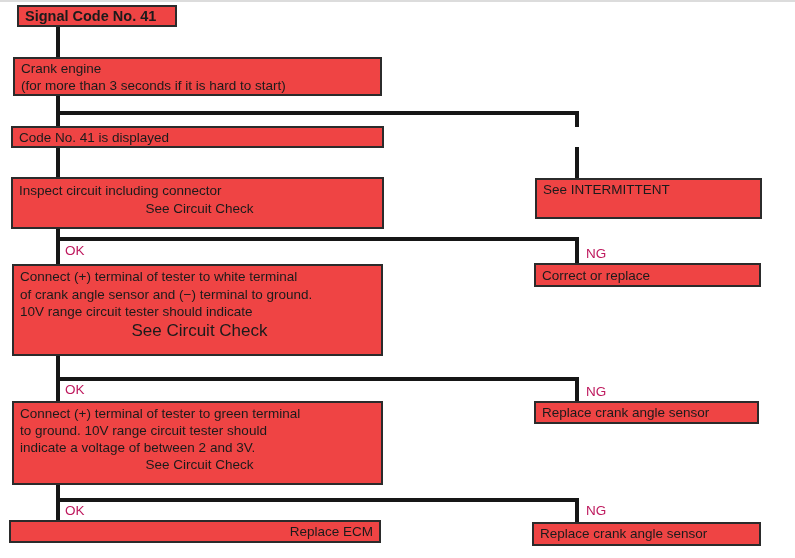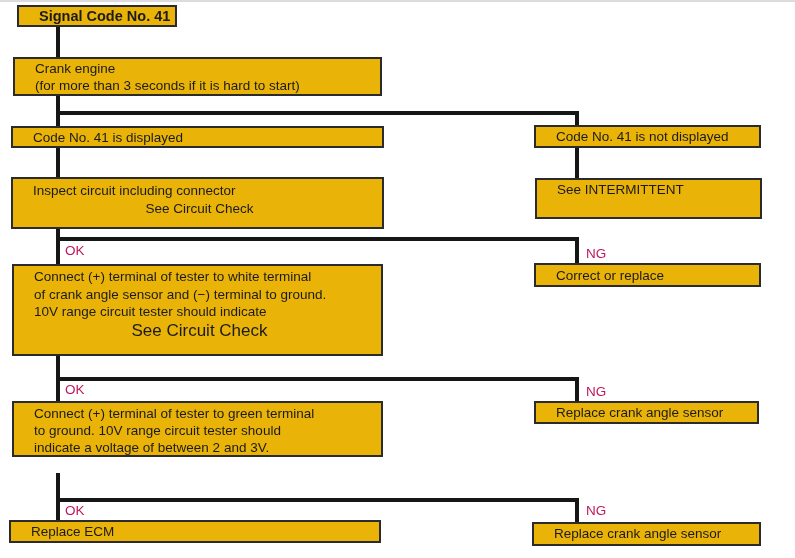--- a/index.html
+++ b/index.html
@@ -18,44 +18,44 @@
   .scan-top {
     position: absolute;
     left: 0; top: 0;
     width: 795px; height: 2px;
     background: #dcdcdc;
   }
   .node {
     position: absolute;
     box-sizing: border-box;
     border: 2px solid #2b2b2b;
-    background: #eab308;
+    background: #ef4444;
     color: #1b1b1b;
     font-size: 13.5px;
     line-height: 18px;
-    padding: 1px 20px;
+    padding: 1px 6px;
     white-space: nowrap;
     overflow: hidden;
   }
   .node .line { display: block; }
   .indent { padding-left: 4px; text-align: center; }
   .big-line { font-size: 17px; line-height: 19px; }
 
   
   #n-start        { left: 17px;  top: 5px;   width: 160px; height: 22px; font-weight: bold; font-size: 14.5px; line-height: 17px; }
   #n-crank        { left: 13px;  top: 57px;  width: 369px; height: 39px; line-height: 17px; }
   #n-displayed    { left: 11px;  top: 126px; width: 373px; height: 22px; }
   #n-notdisplayed { left: 534px; top: 125px; width: 227px; height: 23px; }
   #n-inspect      { left: 11px;  top: 177px; width: 373px; height: 52px; padding-top: 3px; }
   #n-intermittent { left: 535px; top: 178px; width: 227px; height: 41px; }
   #n-white        { left: 12px;  top: 264px; width: 371px; height: 92px; line-height: 17.5px; padding-top: 2px; }
   #n-correct      { left: 534px; top: 263px; width: 227px; height: 24px; padding-top: 2px; }
-  #n-green        { left: 12px;  top: 401px; width: 371px; height: 56px; line-height: 17px; padding-top: 2px; }
+  #n-green        { left: 12px;  top: 401px; width: 371px; height: 84px; line-height: 17px; padding-top: 2px; }
   #n-sensor1      { left: 534px; top: 401px; width: 225px; height: 23px; }
-  #n-ecm          { left: 9px;   top: 520px; width: 372px; height: 23px; }
+  #n-ecm          { left: 9px;   top: 520px; width: 372px; height: 23px; text-align: right; }
   #n-sensor2      { left: 532px; top: 522px; width: 229px; height: 24px; }
 
   
   .vline { position: absolute; width: 4px; background: #161616; }
   .hline { position: absolute; height: 4px; background: #161616; }
 
   #v-a  { left: 56px;  top: 26px;  height: 31px; }
   #v-b  { left: 56px;  top: 95px;  height: 31px; }
   #v-c  { left: 56px;  top: 147px; height: 30px; }
   #v-d  { left: 56px;  top: 222px; height: 42px; }
@@ -123,23 +123,20 @@
 
   <div class="node" id="n-crank">
     <span class="line">Crank engine</span>
     <span class="line">(for more than 3 seconds if it is hard to start)</span>
   </div>
 
   <div class="node" id="n-displayed">
     <span class="line">Code No. 41 is displayed</span>
   </div>
 
-  <div class="node" id="n-notdisplayed">
-    <span class="line">Code No. 41 is not displayed</span>
-  </div>
 
   <div class="node" id="n-inspect">
     <span class="line">Inspect circuit including connector</span>
     <span class="line indent">See Circuit Check</span>
   </div>
 
   <div class="node" id="n-intermittent">
     <span class="line">See INTERMITTENT</span>
   </div>
 

